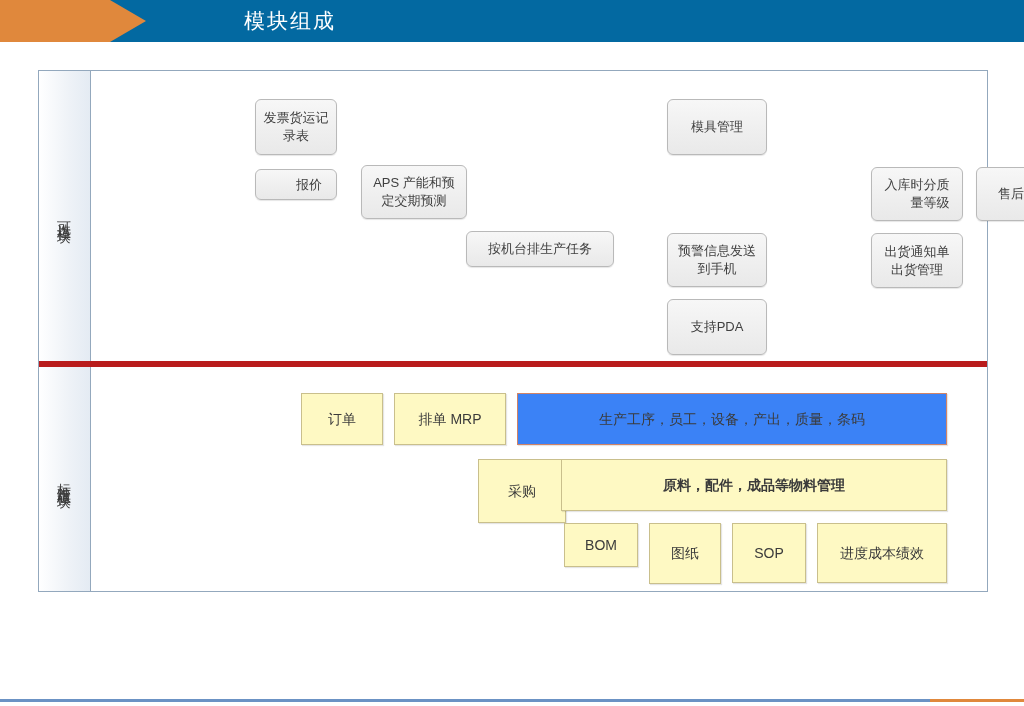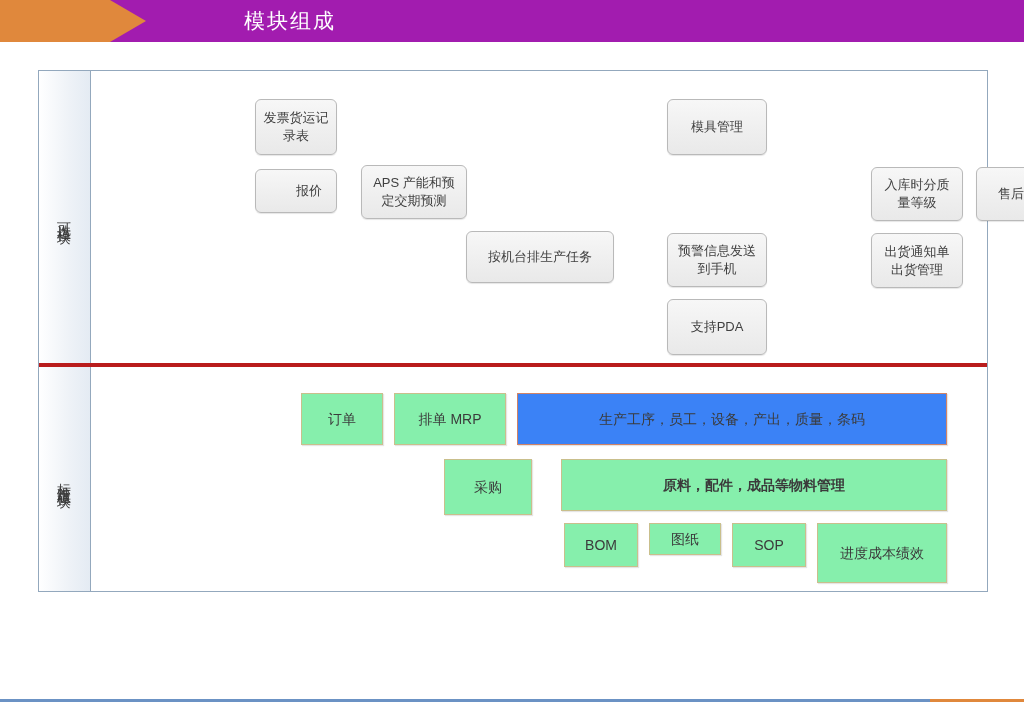--- a/index.html
+++ b/index.html
@@ -15,21 +15,21 @@
     position: relative;
   }
 
   
   #header-bar {
     position: absolute;
     left: 0;
     top: 0;
     width: 1024px;
     height: 42px;
-    background: #a21caf;
+    background: #0369a1;
     overflow: hidden;
   }
   #header-arrow-body {
     position: absolute;
     left: 0;
     top: 0;
     width: 110px;
     height: 42px;
     background: #e0883c;
   }
@@ -94,21 +94,21 @@
 
   .section {
     position: absolute;
     left: 0;
     width: 100%;
     box-sizing: border-box;
   }
   #section-optional {
     top: 0;
     height: 296px;
-    border-bottom: 4px solid #b91c1c;
+    border-bottom: 6px solid #b91c1c;
   }
   #section-standard {
     top: 296px;
     height: 224px;
   }
 
   .section-label-cell {
     position: absolute;
     left: 0;
     top: 0;
@@ -155,21 +155,21 @@
     color: #404040;
     line-height: 1.35;
     padding: 2px 6px;
   }
 
   
   .std-box {
     position: absolute;
     box-sizing: border-box;
     border: 1px solid #c9bf8c;
-    background: #86efac;
+    background: #fef9c3;
     display: flex;
     align-items: center;
     justify-content: center;
     text-align: center;
     font-size: 14px;
     color: #3b3b3b;
     line-height: 1.3;
     box-shadow: 1px 1px 1px rgba(0,0,0,0.10);
     padding: 2px 6px;
   }
@@ -190,39 +190,39 @@
 <div id="diagram">
 
   <div class="section" id="section-optional">
     <div class="section-label-cell">
       <span class="section-label-text">可选模块</span>
     </div>
     <div class="section-body" id="optional-body">
         <div class="opt-box" style="left: 163px; top: 28px; width: 82px; height: 56px;">
           <span>发票货运记<br>录表</span>
         </div>
-        <div class="opt-box" style="left: 163px; top: 98px; width: 82px; height: 44px; padding-left: 32px;">
+        <div class="opt-box" style="left: 163px; top: 98px; width: 82px; height: 31px; padding-left: 32px;">
           <span>报价</span>
         </div>
         <div class="opt-box" style="left: 269px; top: 94px; width: 106px; height: 54px;">
           <span>APS 产能和预<br>定交期预测</span>
         </div>
-        <div class="opt-box" style="left: 374px; top: 160px; width: 148px; height: 52px;">
+        <div class="opt-box" style="left: 374px; top: 160px; width: 148px; height: 36px;">
           <span>按机台排生产任务</span>
         </div>
         <div class="opt-box" style="left: 575px; top: 28px; width: 100px; height: 56px;">
           <span>模具管理</span>
         </div>
         <div class="opt-box" style="left: 575px; top: 162px; width: 100px; height: 54px;">
           <span>预警信息发送<br>到手机</span>
         </div>
         <div class="opt-box" style="left: 575px; top: 228px; width: 100px; height: 56px;">
           <span>支持PDA</span>
         </div>
-        <div class="opt-box" style="left: 779px; top: 96px; width: 92px; height: 54px;">
+        <div class="opt-box" style="left: 779px; top: 96px; width: 92px; height: 54px; text-align: right;">
           <span>入库时分质<br>量等级</span>
         </div>
         <div class="opt-box" style="left: 884px; top: 96px; width: 96px; height: 54px;">
           <span>售后管理</span>
         </div>
         <div class="opt-box" style="left: 779px; top: 162px; width: 92px; height: 55px;">
           <span>出货通知单<br>出货管理</span>
         </div>
       </div>
   </div>
@@ -234,33 +234,33 @@
     <div class="section-body" id="standard-body">
         <div class="std-box" style="left: 209px; top: 26px; width: 82px; height: 52px;">
           <span>订单</span>
         </div>
         <div class="std-box" style="left: 302px; top: 26px; width: 112px; height: 52px; text-align: right;">
           <span>排单 MRP</span>
         </div>
         <div class="std-box accent" style="left: 425px; top: 26px; width: 430px; height: 52px;">
           <span>生产工序，员工，设备，产出，质量，条码</span>
         </div>
-        <div class="std-box" style="left: 352px; top: 92px; width: 88px; height: 56px;">
+        <div class="std-box" style="left: 386px; top: 92px; width: 88px; height: 64px;">
           <span>采购</span>
         </div>
         <div class="std-box" style="left: 469px; top: 92px; width: 386px; height: 52px; font-weight: bold;">
           <span>原料，配件，成品等物料管理</span>
         </div>
         <div class="std-box" style="left: 472px; top: 156px; width: 74px; height: 44px;">
           <span>BOM</span>
         </div>
-        <div class="std-box" style="left: 557px; top: 156px; width: 72px; height: 32px;">
+        <div class="std-box" style="left: 557px; top: 156px; width: 72px; height: 61px;">
           <span>图纸</span>
         </div>
-        <div class="std-box" style="left: 640px; top: 156px; width: 74px; height: 44px;">
+        <div class="std-box" style="left: 640px; top: 156px; width: 74px; height: 60px;">
           <span>SOP</span>
         </div>
         <div class="std-box" style="left: 725px; top: 156px; width: 130px; height: 60px;">
           <span>进度成本绩效</span>
         </div>
       </div>
   </div>
 
 </div>
 

